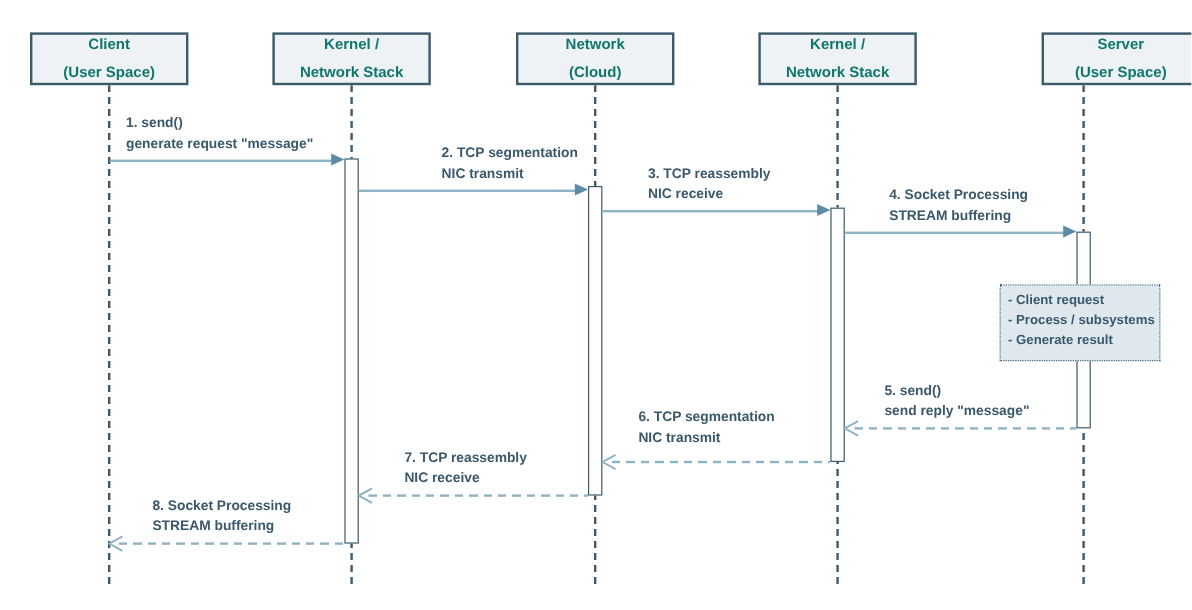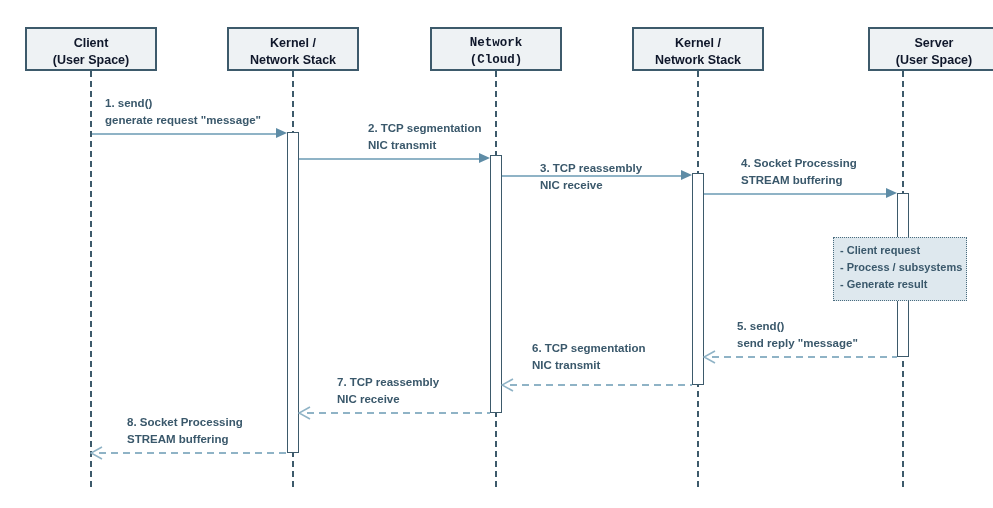--- a/index.html
+++ b/index.html
@@ -4,22 +4,22 @@
 <style>
   html,body{margin:0;padding:0;background:#ffffff;}
   .canvas{
     position:relative;width:993px;height:508px;background:#ffffff;overflow:hidden;
     font-family:"Liberation Sans", sans-serif;
   }
   
   .actor{
     position:absolute;top:27px;width:132px;height:44px;box-sizing:border-box;
     background:#eef2f4;border:2px solid #3d5a6b;
-    display:flex;flex-direction:column;align-items:center;justify-content:flex-end;
-    color:#0f172a;font-size:12.5px;font-weight:700;line-height:17px;text-align:center;
+    display:flex;flex-direction:column;align-items:center;justify-content:space-between;
+    color:#0f766e;font-size:12.5px;font-weight:700;line-height:17px;text-align:center;
     z-index:3;
   }
   
   .lifeline{
     position:absolute;top:71px;height:417px;width:2px;
     background:repeating-linear-gradient(180deg,#3d5a6b 0 6px,transparent 6px 10px);
     z-index:1;
   }
   
   .activation{
@@ -57,21 +57,21 @@
 <div class="canvas">
 
   <div class="actor" style="left:25px;">
     <div>Client</div>
     <div>(User Space)</div>
   </div>
   <div class="actor" style="left:227px;">
     <div>Kernel /</div>
     <div>Network Stack</div>
   </div>
-  <div class="actor" style="left:430px;font-family:Liberation Mono, monospace;">
+  <div class="actor" style="left:430px;">
     <div>Network</div>
     <div>(Cloud)</div>
   </div>
   <div class="actor" style="left:632px;">
     <div>Kernel /</div>
     <div>Network Stack</div>
   </div>
   <div class="actor" style="left:837px;margin-left:31px;">
     <div>Server</div>
     <div>(User Space)</div>
@@ -97,21 +97,21 @@
 
   <div class="msg-line solid" style="left:299px;top:158px;width:181px;"></div>
   <div class="arrow-solid" style="left:479px;top:153px;"></div>
   <div class="msg-label" style="left:348px;top:120px;margin-left:20px;">
     <div>2. TCP segmentation</div>
     <div>NIC transmit</div>
   </div>
 
   <div class="msg-line solid" style="left:502px;top:175px;width:180px;"></div>
   <div class="arrow-solid" style="left:681px;top:170px;"></div>
-  <div class="msg-label" style="left:540px;top:137px;margin-top:23px;">
+  <div class="msg-label" style="left:540px;top:137px;">
     <div>3. TCP reassembly</div>
     <div>NIC receive</div>
   </div>
 
   <div class="msg-line solid" style="left:704px;top:193px;width:183px;"></div>
   <div class="arrow-solid" style="left:886px;top:188px;"></div>
   <div class="msg-label" style="left:741px;top:155px;">
     <div>4. Socket Processing</div>
     <div>STREAM buffering</div>
   </div>

